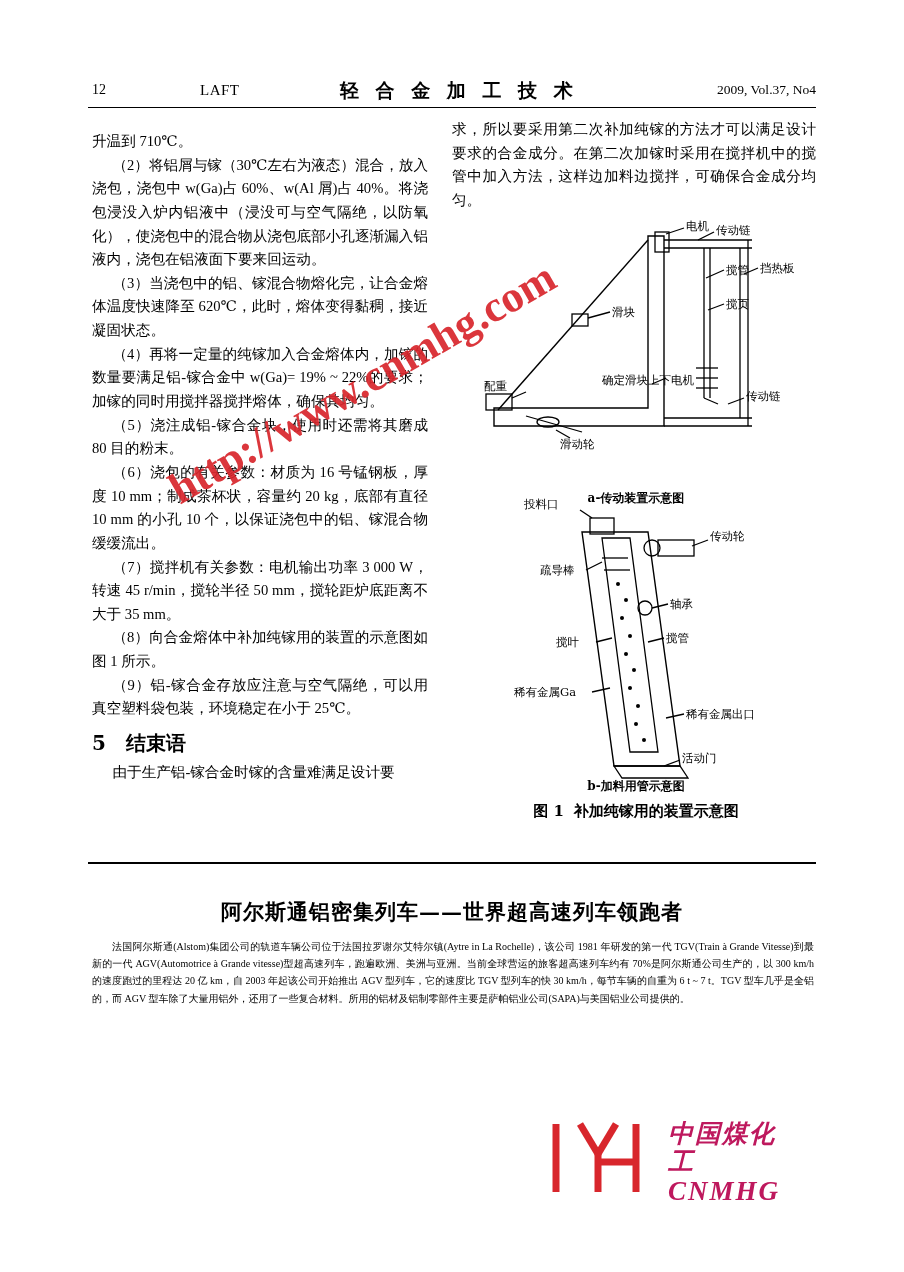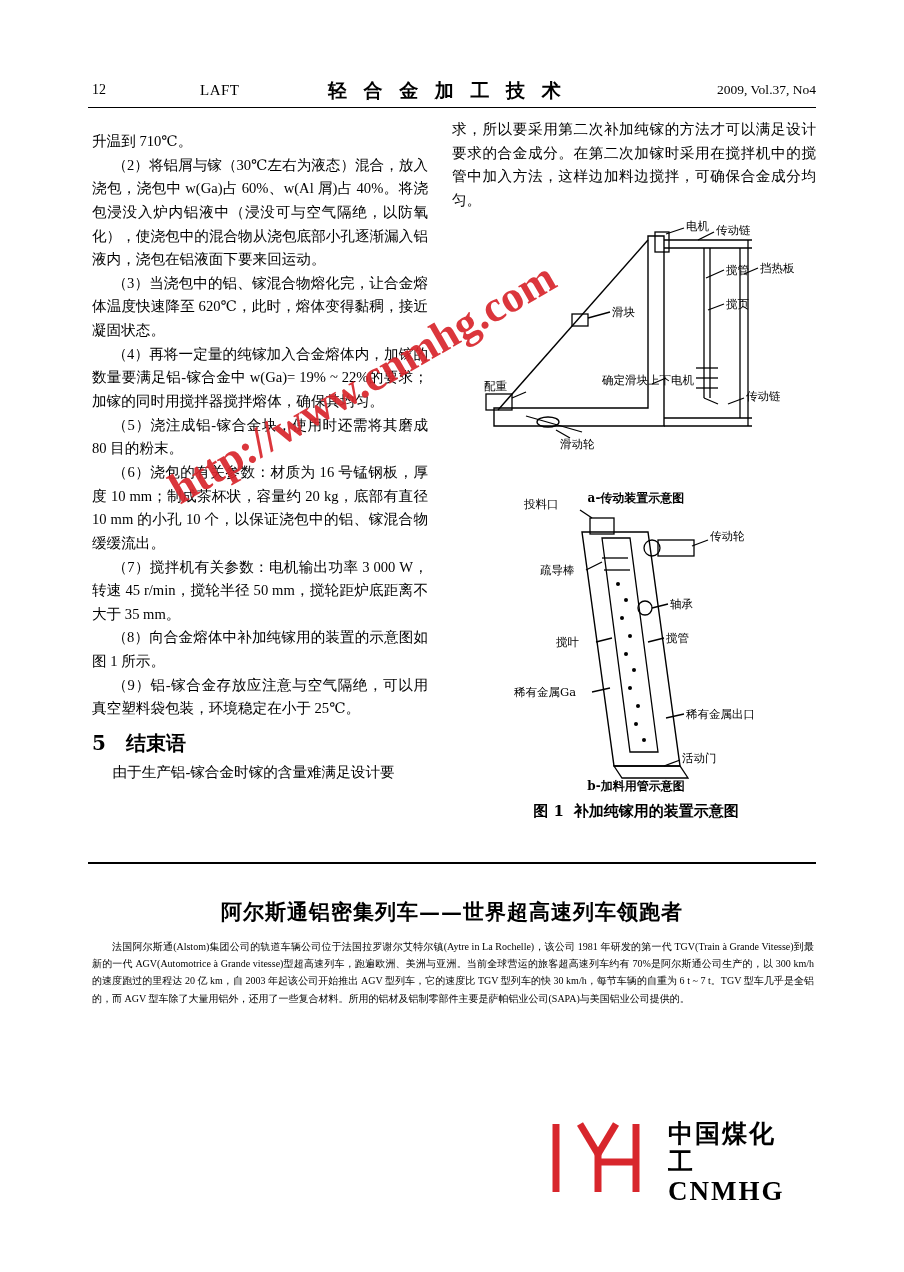--- a/index.html
+++ b/index.html
@@ -47,21 +47,21 @@
   }
   .hdr-laft {
     position: absolute;
     left: 112px;
     top: 4px;
     font-size: 15px;
     letter-spacing: 0.5px;
   }
   .hdr-journal {
     position: absolute;
-    left: 240px;
+    left: 252px;
     top: 0px;
     font-size: 19px;
     font-weight: bold;
     letter-spacing: 5px;
     font-family: "DejaVu Serif", "Liberation Serif", serif;
   }
   .hdr-issue {
     position: absolute;
     right: 0px;
     top: 4px;
@@ -193,21 +193,22 @@
     position: absolute;
     left: 540px;
     top: 1118px;
     width: 230px;
     height: 84px;
   }
   .logo-text {
     position: absolute;
     left: 128px;
     top: 2px;
-    color: #000000;
+    color: #be185d;
+    font-style: italic;
   }
   .logo-cn {
     font-size: 25px;
     font-family: "DejaVu Serif", "Liberation Serif", serif;
     font-weight: bold;
     letter-spacing: 2px;
     line-height: 1.1;
   }
   .logo-en {
     font-size: 27px;

